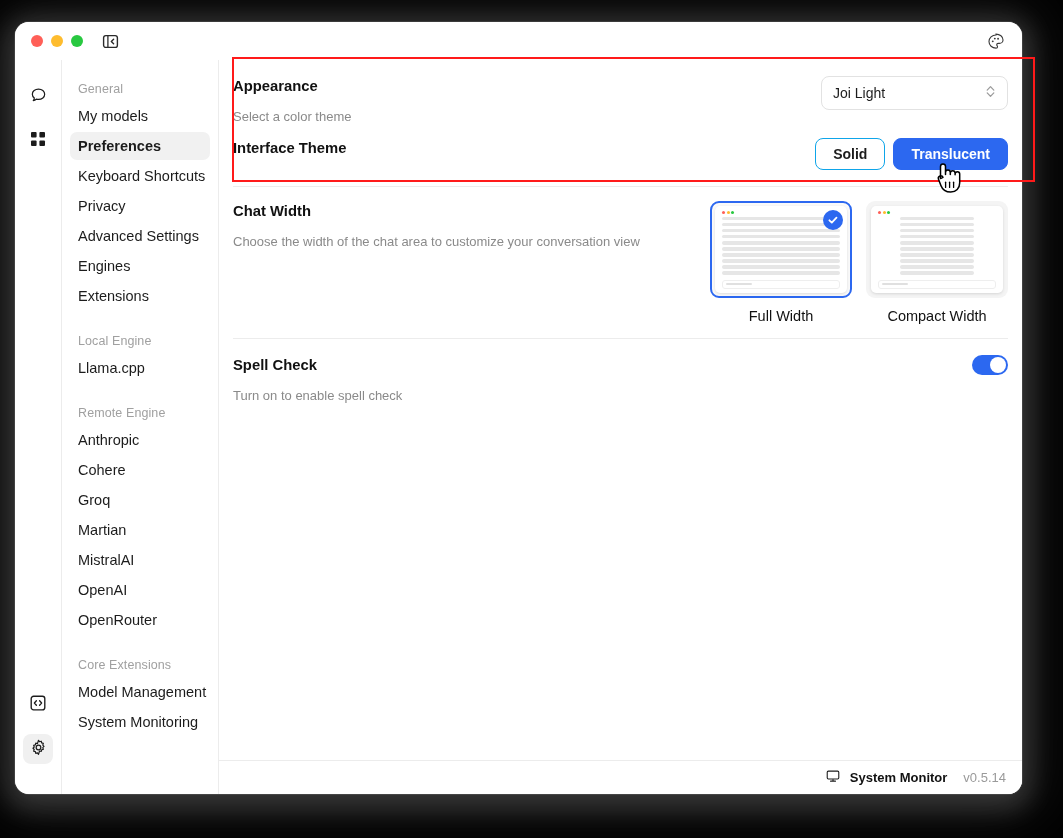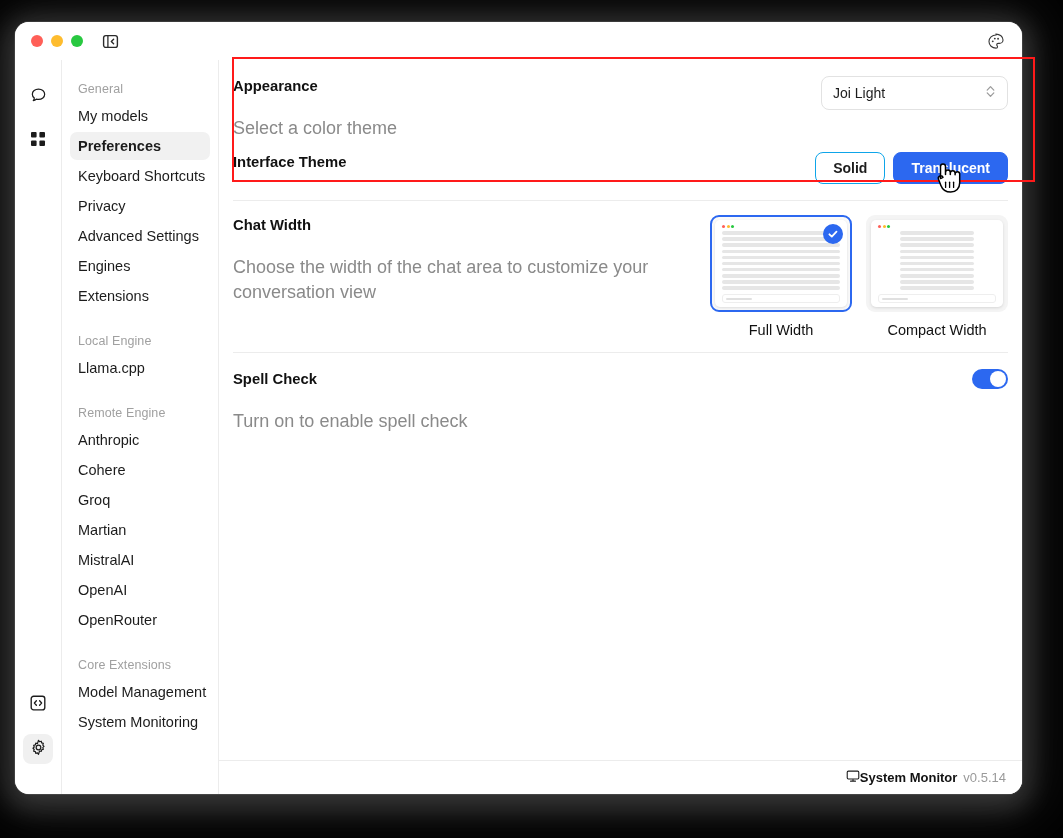--- a/index.html
+++ b/index.html
@@ -96,21 +96,21 @@
   }
   .main-scroll { flex: 1 1 auto; padding: 0 14px; }
 
   .row {
     display: flex; align-items: flex-start;
     justify-content: space-between;
     padding: 14px 0 10px 0;
   }
   .row-texts { padding-top: 2px; max-width: 420px; }
   .row-title { font-size: 14.8px; font-weight: bold; color: #111111; }
-  .row-sub { font-size: 18px; color: #8a8a8a; margin-top: 22px; line-height: 1.35; }
+  .row-sub { font-size: 13px; color: #8a8a8a; margin-top: 14px; line-height: 1.35; }
 
   .divider { height: 1px; background: #ececec; }
 
   
   .select {
     width: 187px; height: 34px;
     border: 1px solid #e2e2e2; border-radius: 8px;
     background: #ffffff;
     display: flex; align-items: center; justify-content: space-between;
     padding: 0 11px;
@@ -175,21 +175,21 @@
   .toggle .knob {
     position: absolute; right: 2px; top: 2px;
     width: 16px; height: 16px; border-radius: 50%;
     background: #ffffff;
   }
 
   
   .footer {
     height: 34px; border-top: 1px solid #ececec;
     display: flex; align-items: center; justify-content: flex-end;
-    padding-right: 16px; gap: 0;
+    padding-right: 16px; gap: 10px;
     background: #ffffff;
   }
   .footer-label { font-size: 13px; color: #111111; font-weight: bold; }
   .footer-ver { font-size: 13px; color: #9a9a9a; margin-left: 6px; }
 
   
   #annot {
     position: absolute;
     left: 232px; top: 57px;
     width: 803px; height: 125px;

